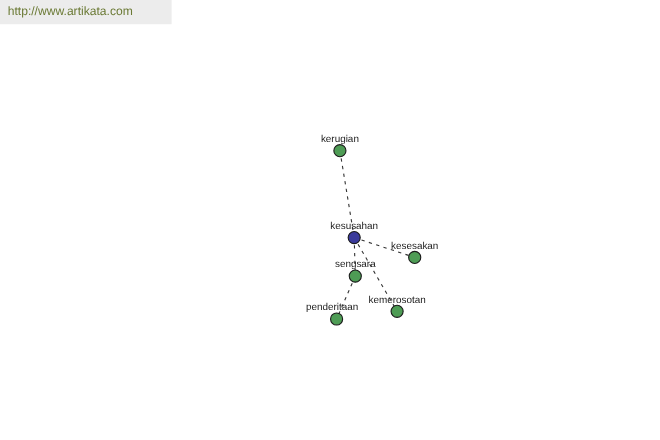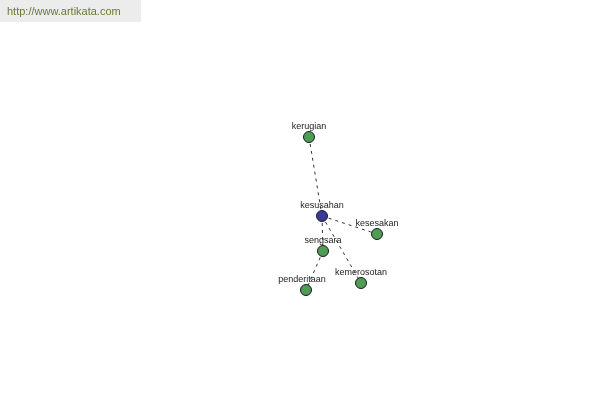--- a/index.html
+++ b/index.html
@@ -12,21 +12,21 @@
     width: 600px;
     height: 400px;
     background: #ffffff;
     overflow: hidden;
     font-family: "Liberation Sans", sans-serif;
   }
   .url-badge {
     position: absolute;
     top: 0;
     left: 0;
-    width: 141px;
+    width: 156px;
     height: 22px;
     line-height: 22px;
     padding-left: 7px;
     box-sizing: border-box;
     background: #ececec;
     color: #6b7a35;
     font-size: 11px;
     white-space: nowrap;
   }
   #graph-svg {

